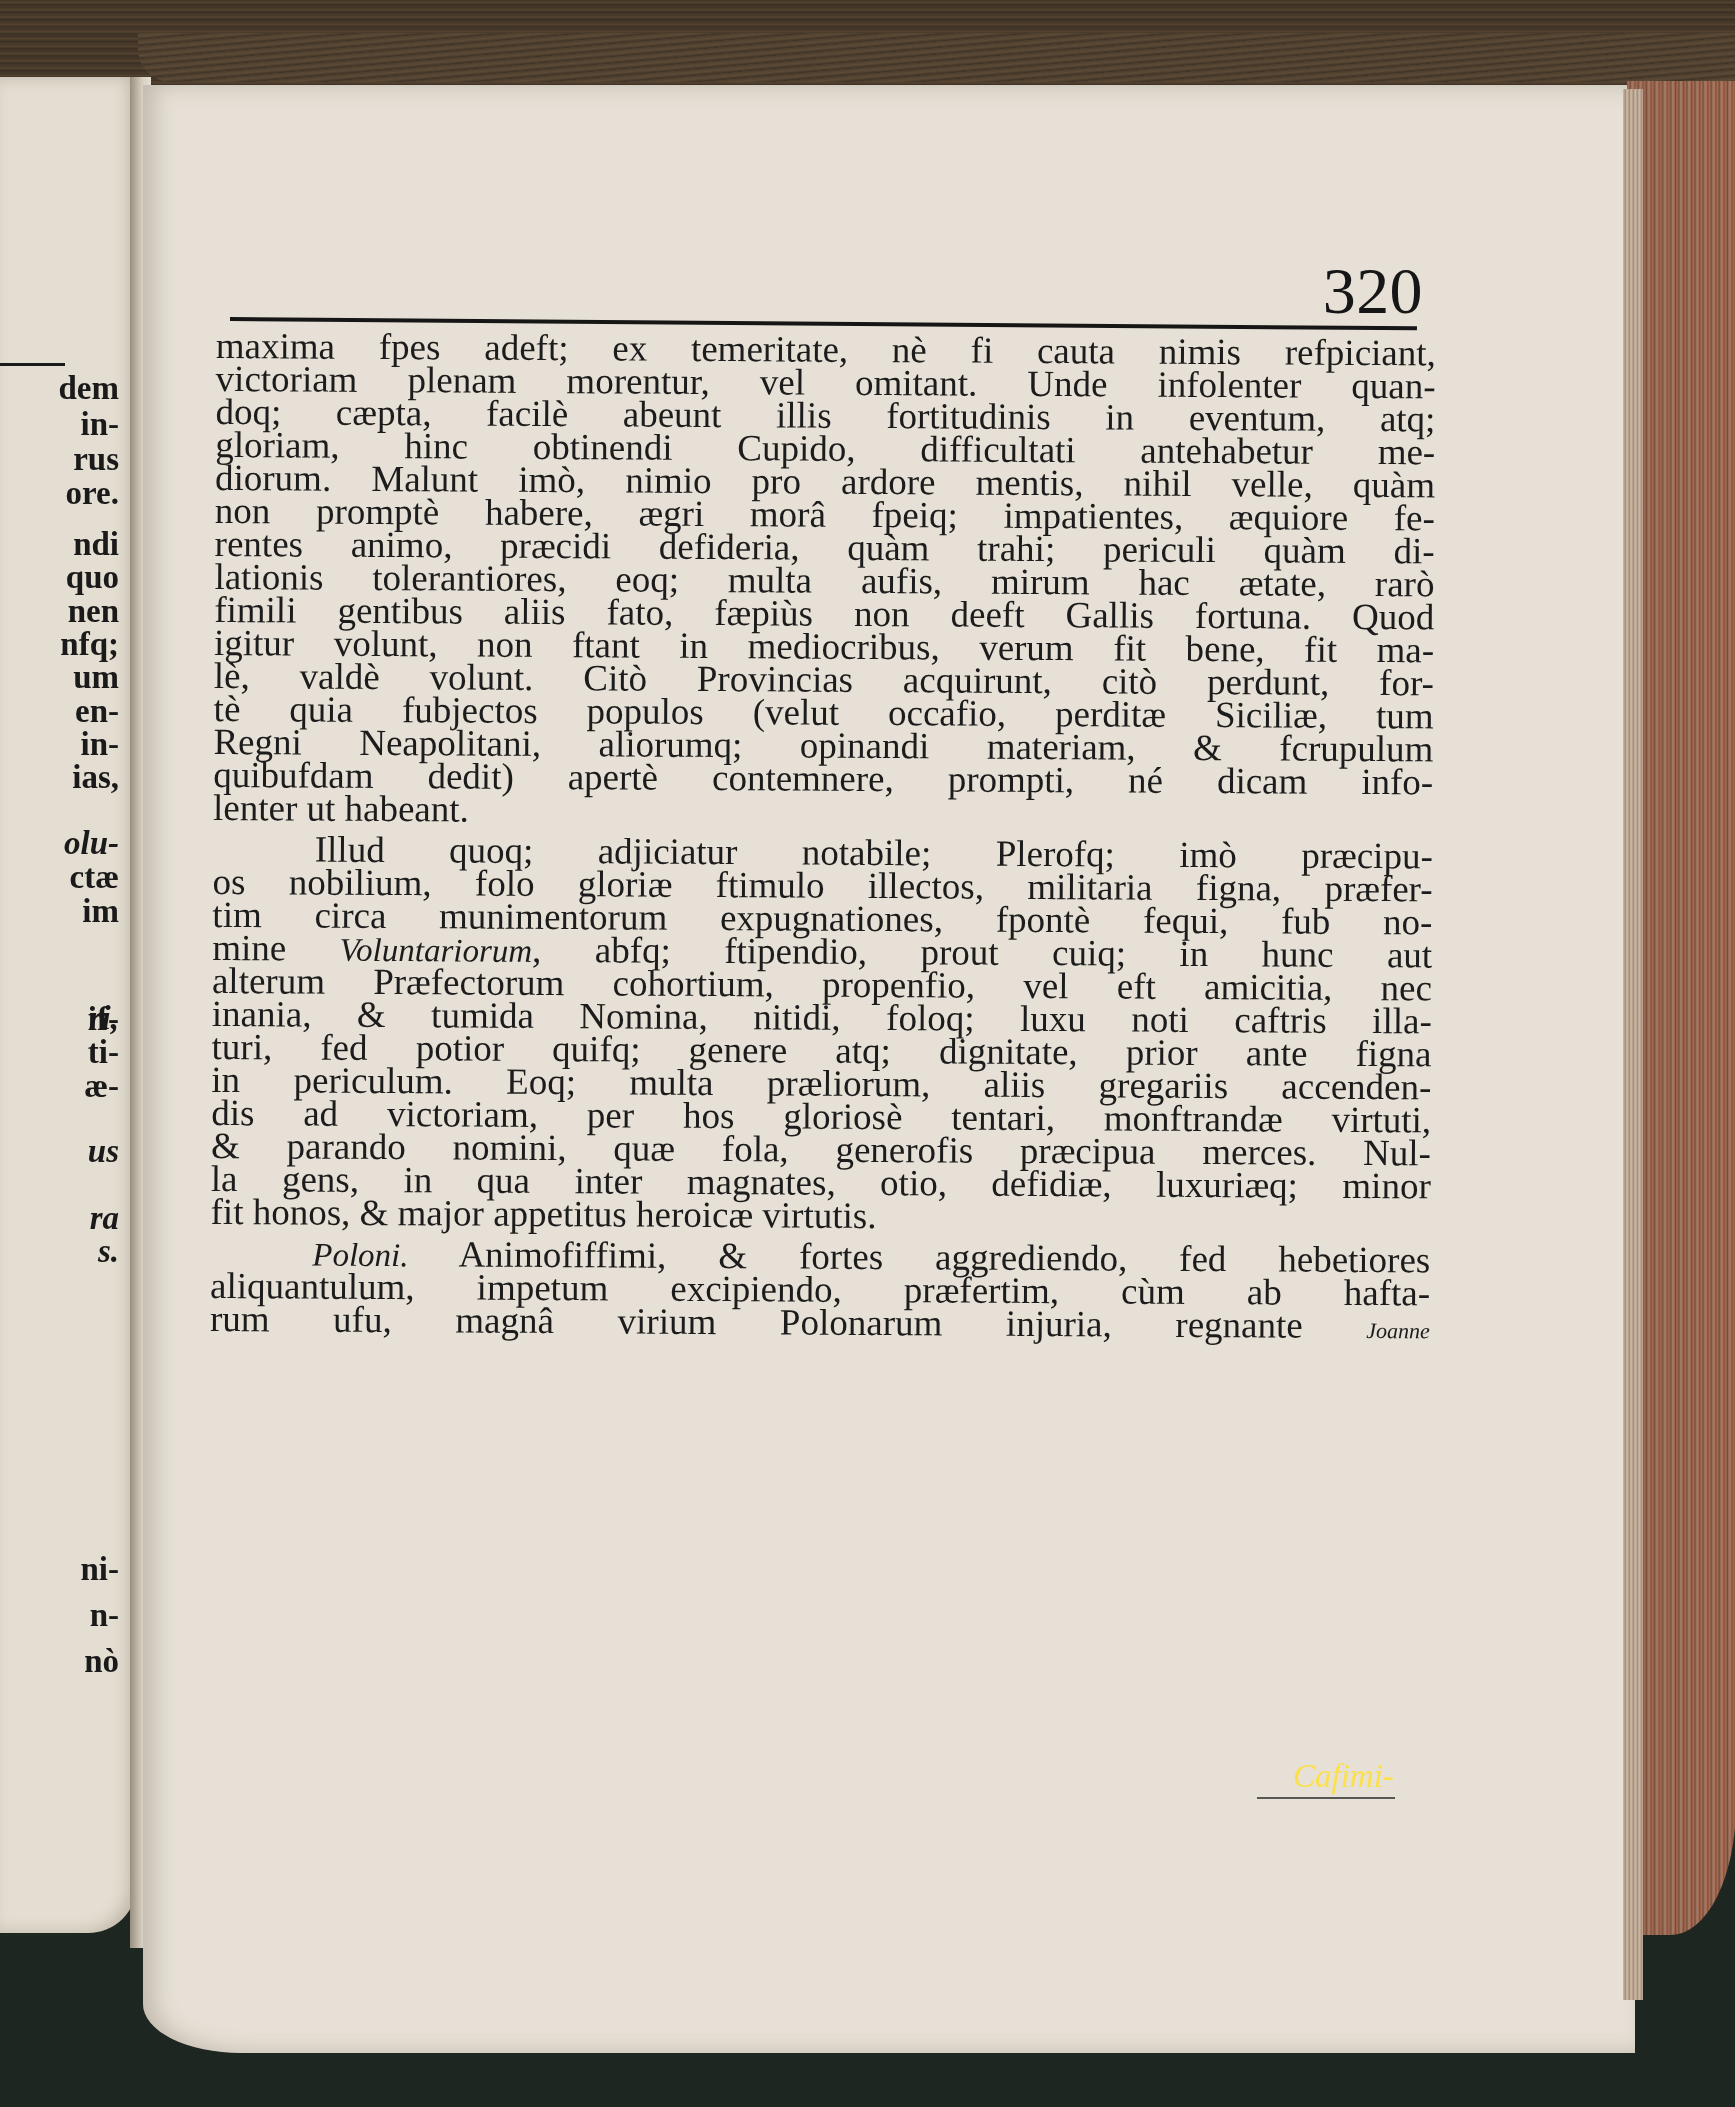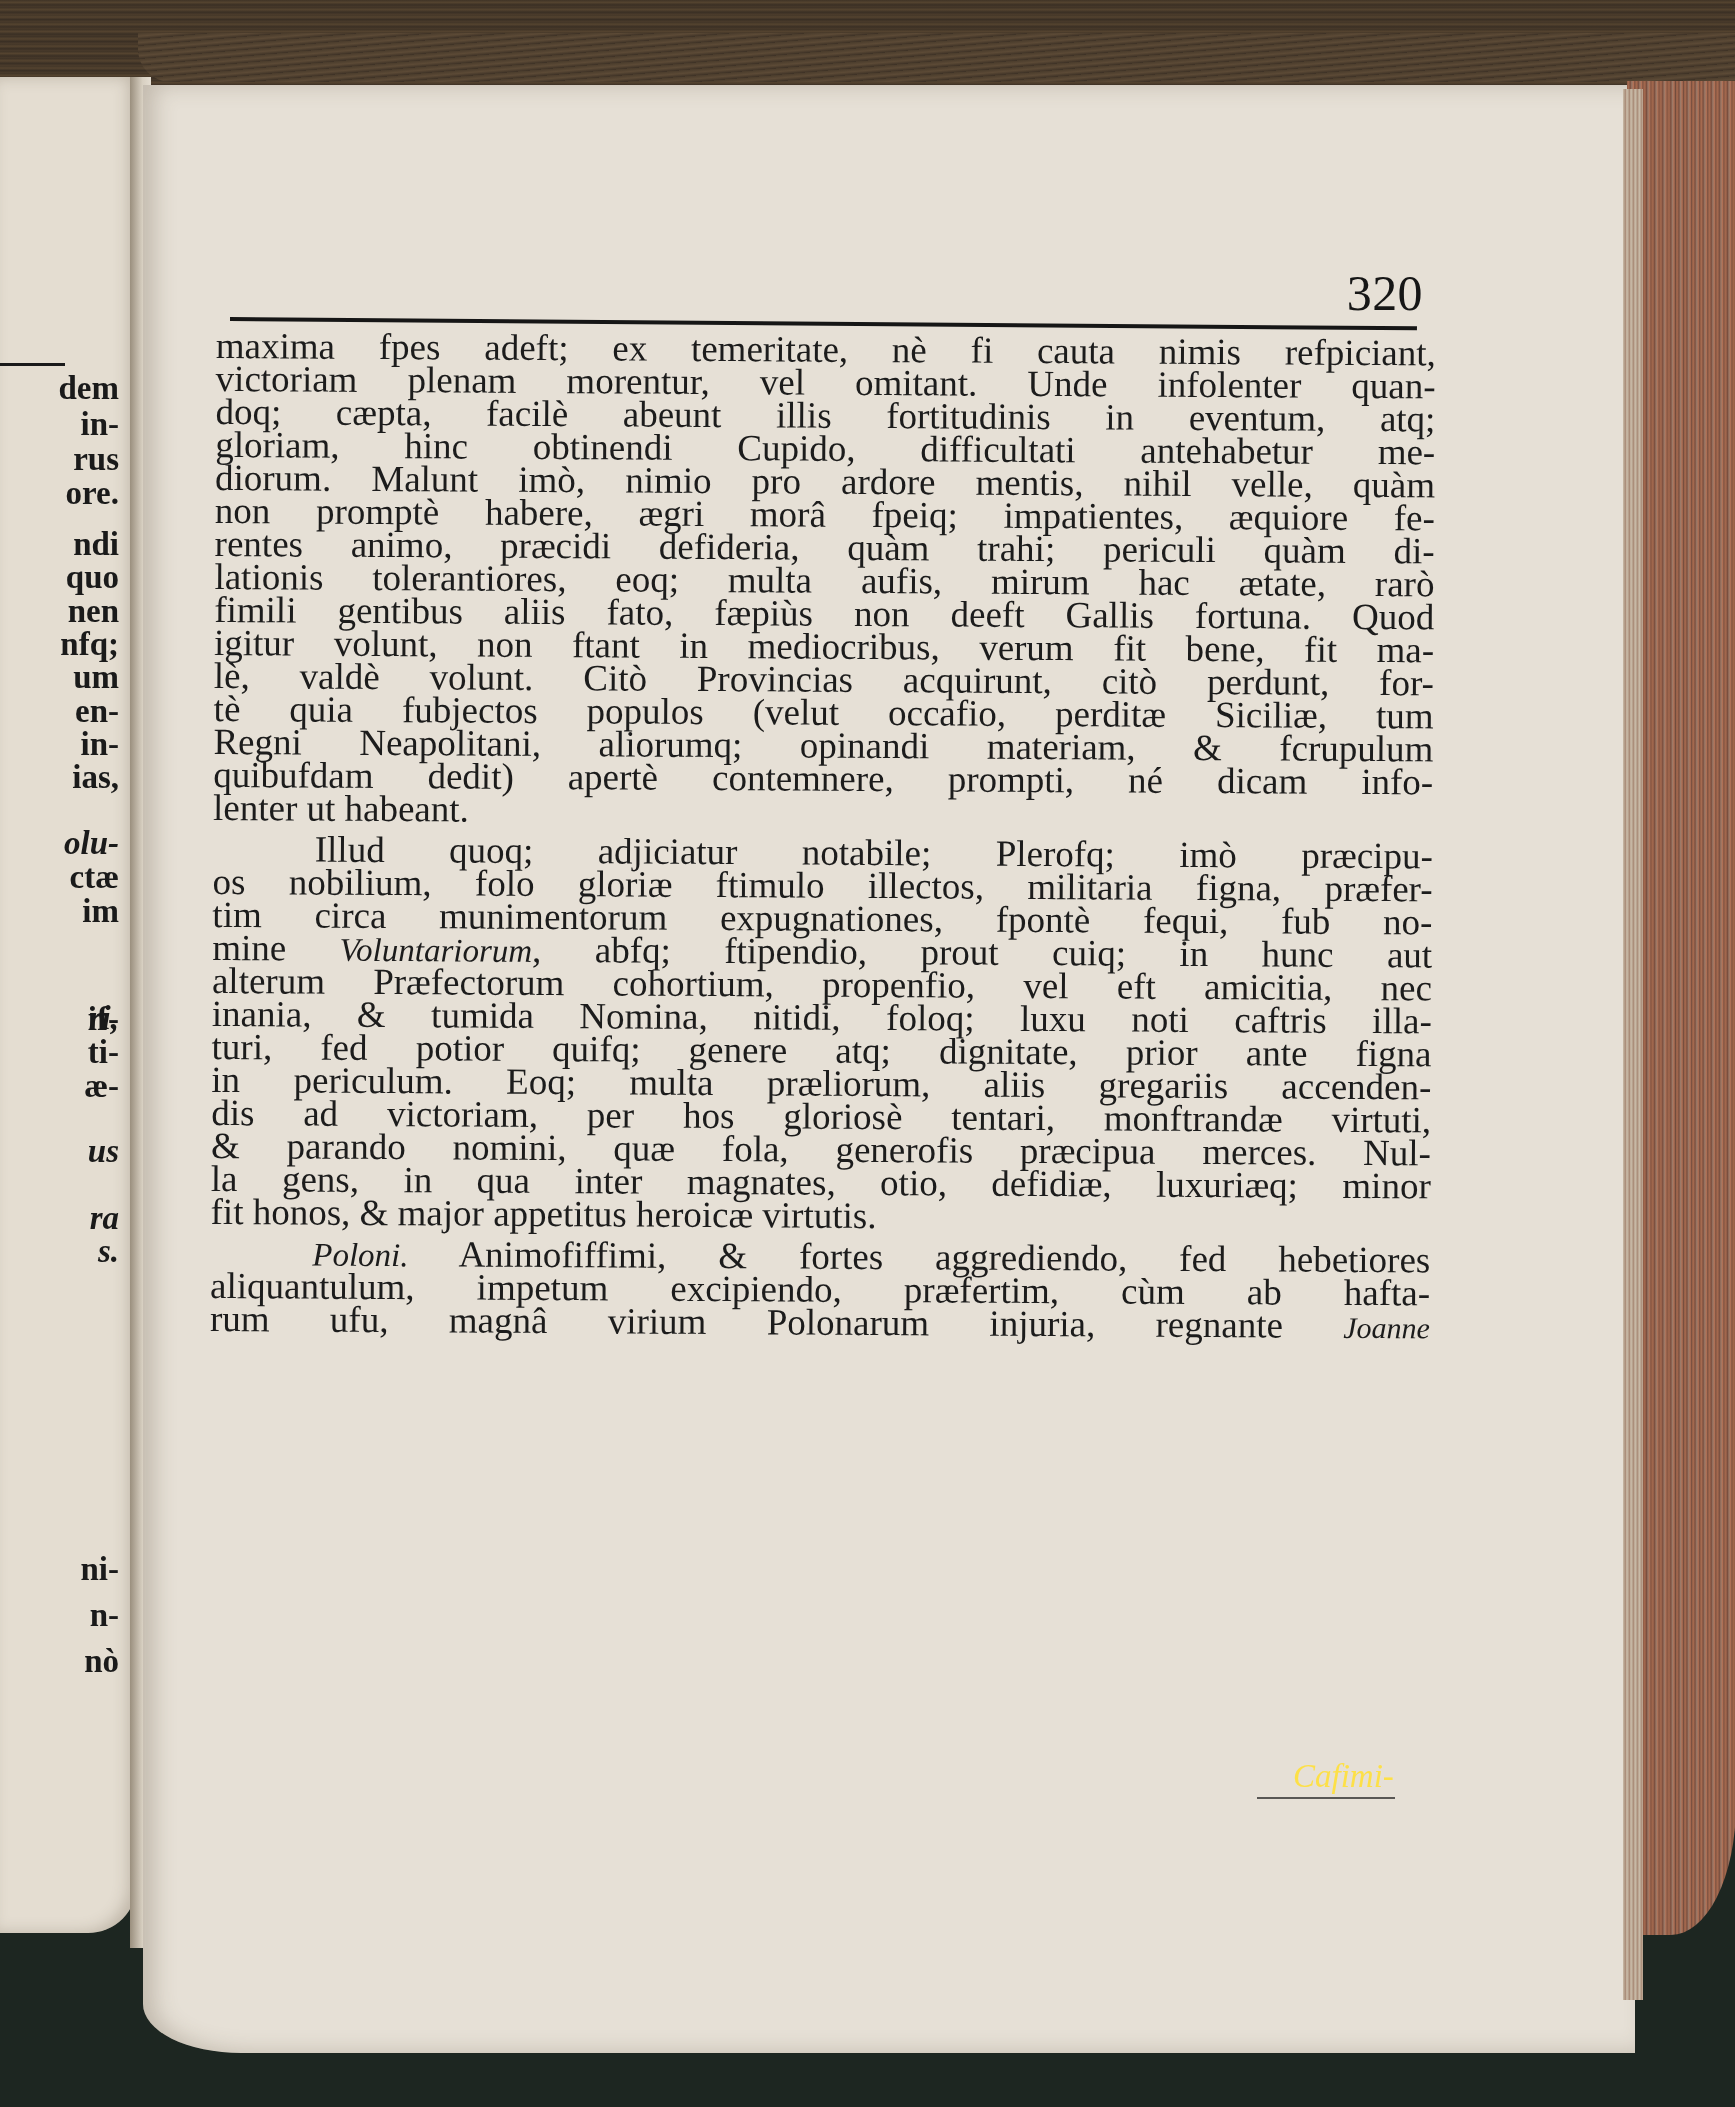--- a/index.html
+++ b/index.html
@@ -56,21 +56,21 @@
     position: absolute; left: 1623px; top: 89px; width: 19.5px; height: 1911px;
     background: repeating-linear-gradient(90deg, #c9bca9 0px, #a98c78 2.4px, #d2c6b4 4.1px);
   }
 
   .header {
     position: absolute; left: 268px; top: 244px; width: 1155px; height: 73px;
     font-style: italic; font-size: 55px; color: #161616; letter-spacing: 0.4px;
     white-space: nowrap;
   }
   .header .num {
-    position: absolute; right: 0; top: 20px; font-style: normal; font-size: 50px;
+    position: absolute; right: 0; top: 9px; font-style: normal; font-size: 66px;
   }
   .header-rule {
     position: absolute; left: 230px; top: 317px; width: 1187px; height: 4.1px;
     background: #161616; transform: rotate(0.45deg); transform-origin: left;
   }
   .body-text {
     position: absolute; left: 216px; top: 329px; width: 1220px;
     font-size: 37px; line-height: 33px; color: #1c1c1c;
     transform: rotate(0.35deg); transform-origin: left top;
   }
@@ -156,18 +156,18 @@
   <div class="line">inania, &amp; tumida Nomina, nitidi, foloq; luxu noti caftris illa-</div>
   <div class="line">turi, fed potior quifq; genere atq; dignitate, prior ante figna</div>
   <div class="line">in periculum.  Eoq; multa præliorum, aliis gregariis accenden-</div>
   <div class="line">dis ad victoriam, per hos gloriosè tentari, monftrandæ virtuti,</div>
   <div class="line">&amp; parando nomini, quæ fola, generofis præcipua merces. Nul-</div>
   <div class="line">la gens, in qua inter magnates, otio, defidiæ, luxuriæq; minor</div>
   <div class="line last">fit honos, &amp; major appetitus heroicæ virtutis.</div>
   <div class="gap"></div>
   <div class="line indent"><i style="font-size: 33px;">Poloni.</i> Animofiffimi, &amp; fortes aggrediendo, fed hebetiores</div>
   <div class="line">aliquantulum, impetum excipiendo, præfertim, cùm ab hafta-</div>
-  <div class="line">rum ufu, magnâ virium Polonarum injuria, regnante <i style="font-size: 30px;">Joanne</i></div>
+  <div class="line">rum ufu, magnâ virium Polonarum injuria, regnante <i style="font-size: 22px;">Joanne</i></div>
 </div>
 
 <div class="catchword">Cafimi-</div>
 <div class="catchword-under"></div>
 
 
 </body></html>

